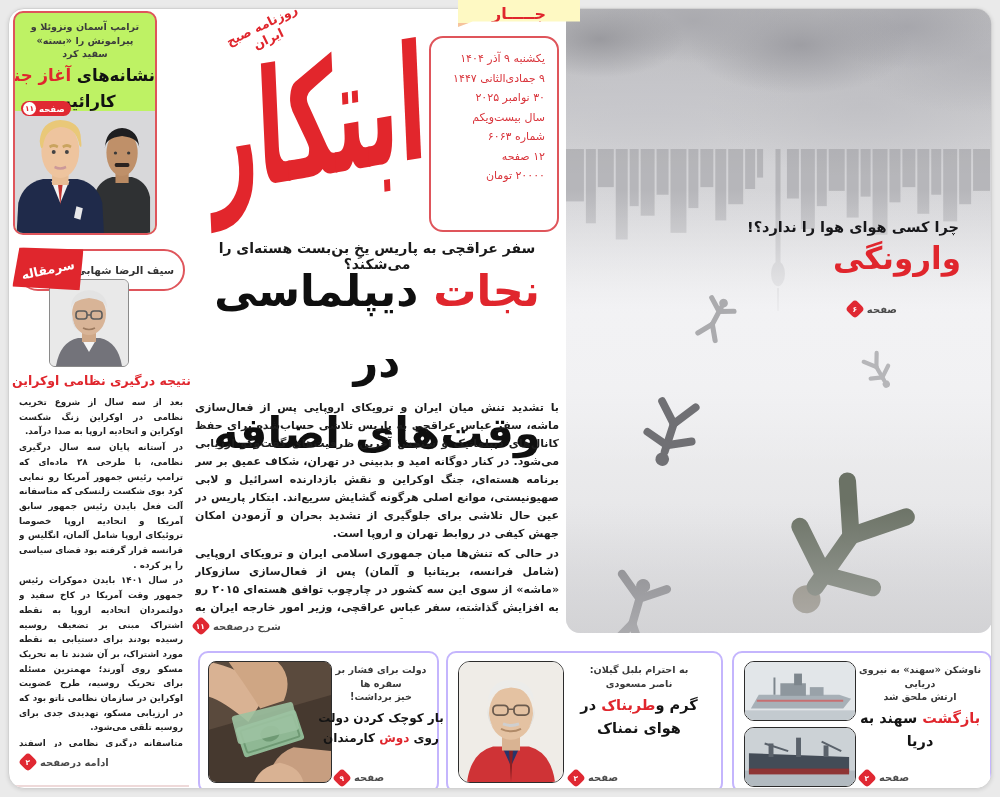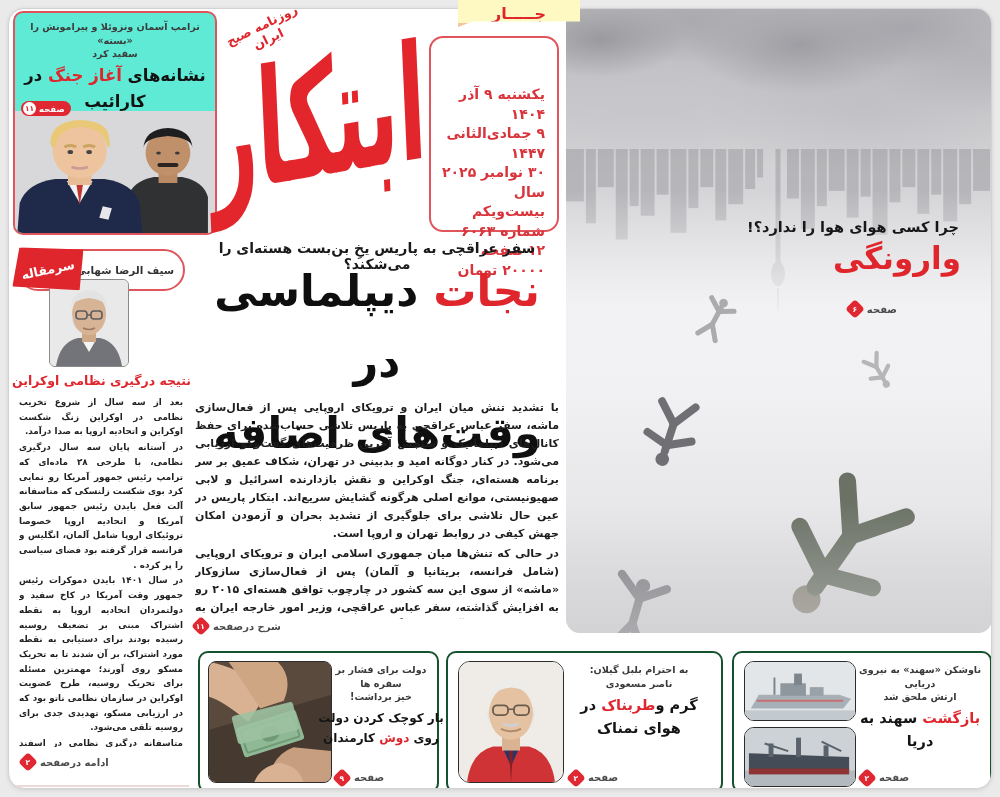--- a/index.html
+++ b/index.html
@@ -19,22 +19,22 @@
   .banner {
     position:absolute; left:458px; top:0; width:122px; height:27px; z-index:9;
     background:#fef9c3; clip-path:polygon(0 0,100% 0,100% 80%,12% 80%,0 100%);
     display:flex; align-items:center; justify-content:center;
     box-shadow:inset 0 -4px 0 rgba(224,38,45,.25);
   }
   .banner span { color:#e0262d; font-weight:bold; font-size:16px; }
 
   
   .tl-box {
-    left:4px; top:2px; width:204px; height:224px;
-    border:2px solid #df555b; border-radius:10px; overflow:hidden; background:#5eead4;
+    left:4px; top:2px; width:144px; height:224px;
+    border:2px solid #df555b; border-radius:10px; overflow:hidden; background:#bef264;
   }
   .tl-kicker { padding:7px 5px 1px; text-align:center; font-size:9.6px; font-weight:700; color:#3c3c3c; line-height:13.5px; }
   .tl-headline { text-align:center; font-weight:900; font-size:16.5px; line-height:24px; color:#121212; white-space:nowrap; margin-top:2px; }
   .red { color:#e0262d; }
   .tl-badge {
     position:absolute; left:6px; top:88px; z-index:3;
     display:inline-flex; align-items:center; gap:3px;
     background:#e02832; border-radius:9px; padding:1px 6px 1px 2px;
   }
   .tl-badge .lbl { color:#fff; font-size:8.5px; font-weight:700; }
@@ -52,21 +52,21 @@
     display:flex; align-items:center; justify-content:center;
     color:#e2262c; font-weight:900; font-size:78px;
     transform:scale(1.04,2.05) rotate(-5deg);
   }
   .datebox {
     left:420px; top:27px; width:130px; height:196px;
     border:2px solid #df555b; border-radius:14px; background:#fff;
   }
   .datebox .dl {
     text-align:right; padding:11px 12px 0 6px;
-    color:#d9343b; font-weight:700; font-size:14px; line-height:19.5px;margin-top:36px;
+    color:#d9343b; font-weight:400; font-size:11px; line-height:19.5px;
   }
 
   
   .lead-kicker { left:184px; top:231px; width:368px; text-align:center; font-size:14px; font-weight:800; color:#1a1a1a; }
   .lead-headline {
     left:180px; top:247px; width:376px; text-align:center;
     font-size:43px; line-height:71px; font-weight:900; color:#0f0f0f; letter-spacing:-1px;
   }
   .lead-body {
     left:186px; top:390px; width:364px; height:220px; overflow:hidden;
@@ -135,21 +135,21 @@
     position:absolute; left:6px; right:8px; top:150px; height:352px; overflow:hidden;
     font-size:8.8px; line-height:14.7px; font-weight:600; text-align:justify; color:#222;
   }
   .ed-body p + p { margin-top:1px; }
   .ed-foot { position:absolute; left:8px; top:510px; }
   .ed-divider { position:absolute; left:0; right:2px; top:540px; border-top:2px solid #eed9d9; }
 
   
   .bbox {
     top:642px; height:142px; background:#fff;
-    border:2px solid #14532d; border-radius:10px;
+    border:2px solid #c4b5fd; border-radius:10px;
   }
   .bbox .photo { position:absolute; top:8px; bottom:8px; border:1px solid #2c2c2c; border-radius:8px; overflow:hidden; }
   .bbox .txt { position:absolute; top:10px; bottom:6px; display:flex; flex-direction:column; align-items:center; }
   .bb-kicker { font-size:9.6px; font-weight:700; color:#3a3a3a; line-height:13.5px; text-align:center; }
   .bb-headline { font-weight:900; color:#141414; text-align:center; white-space:nowrap; }
   .bb-badgerow { width:100%; text-align:left; margin-top:auto; padding-left:4px; }
 
   .b1 { left:189px; width:241px; }
   .b1 .photo { left:8px; width:124px; }
   .b1 .txt { right:6px; width:100px; }

